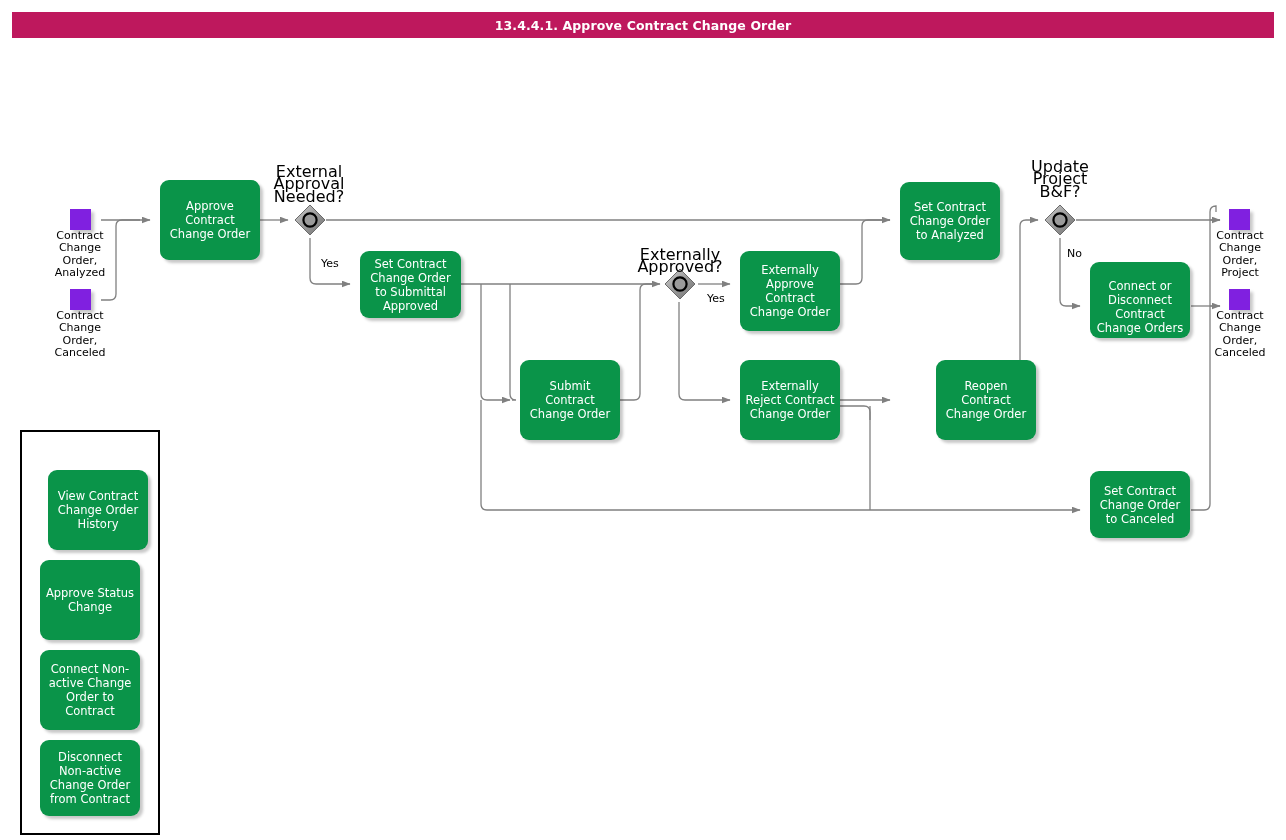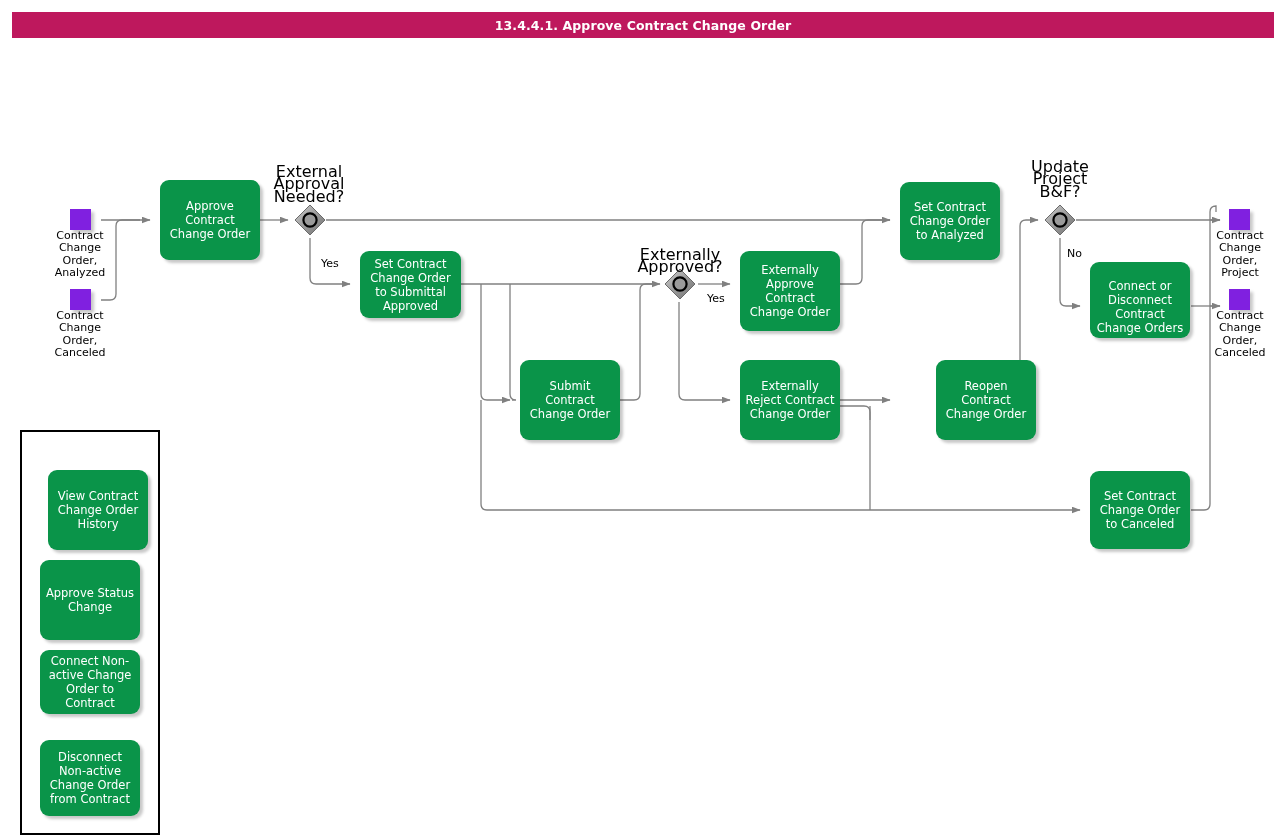--- a/index.html
+++ b/index.html
@@ -175,32 +175,32 @@
   </div>
 
   <div class="task" style="left:900px;top:360px;width:100px;height:80px;margin-left:36px;">
     <span>Reopen Contract Change Order</span>
   </div>
 
   <div class="task" style="left:1090px;top:262px;width:100px;height:76px;align-items:flex-end;">
     <span>Connect or Disconnect Contract Change Orders</span>
   </div>
 
-  <div class="task" style="left:1090px;top:471px;width:100px;height:78px;">
+  <div class="task" style="left:1090px;top:471px;width:100px;height:67px;">
     <span>Set Contract Change Order to Canceled</span>
   </div>
 
   <div class="legendbox" style="left:20px;top:430px;width:140px;height:405px;"></div>
 
   <div class="task" style="left:48px;top:470px;width:100px;height:80px;">
     <span>View Contract Change Order History</span>
   </div>
   <div class="task" style="left:40px;top:560px;width:100px;height:80px;">
     <span>Approve Status Change</span>
   </div>
-  <div class="task" style="left:40px;top:650px;width:100px;height:64px;">
+  <div class="task" style="left:40px;top:650px;width:100px;height:80px;">
     <span>Connect Non-active Change Order to Contract</span>
   </div>
   <div class="task" style="left:40px;top:740px;width:100px;height:76px;">
     <span>Disconnect Non-active Change Order from Contract</span>
   </div>
 
 </div>
 
 </body></html>

